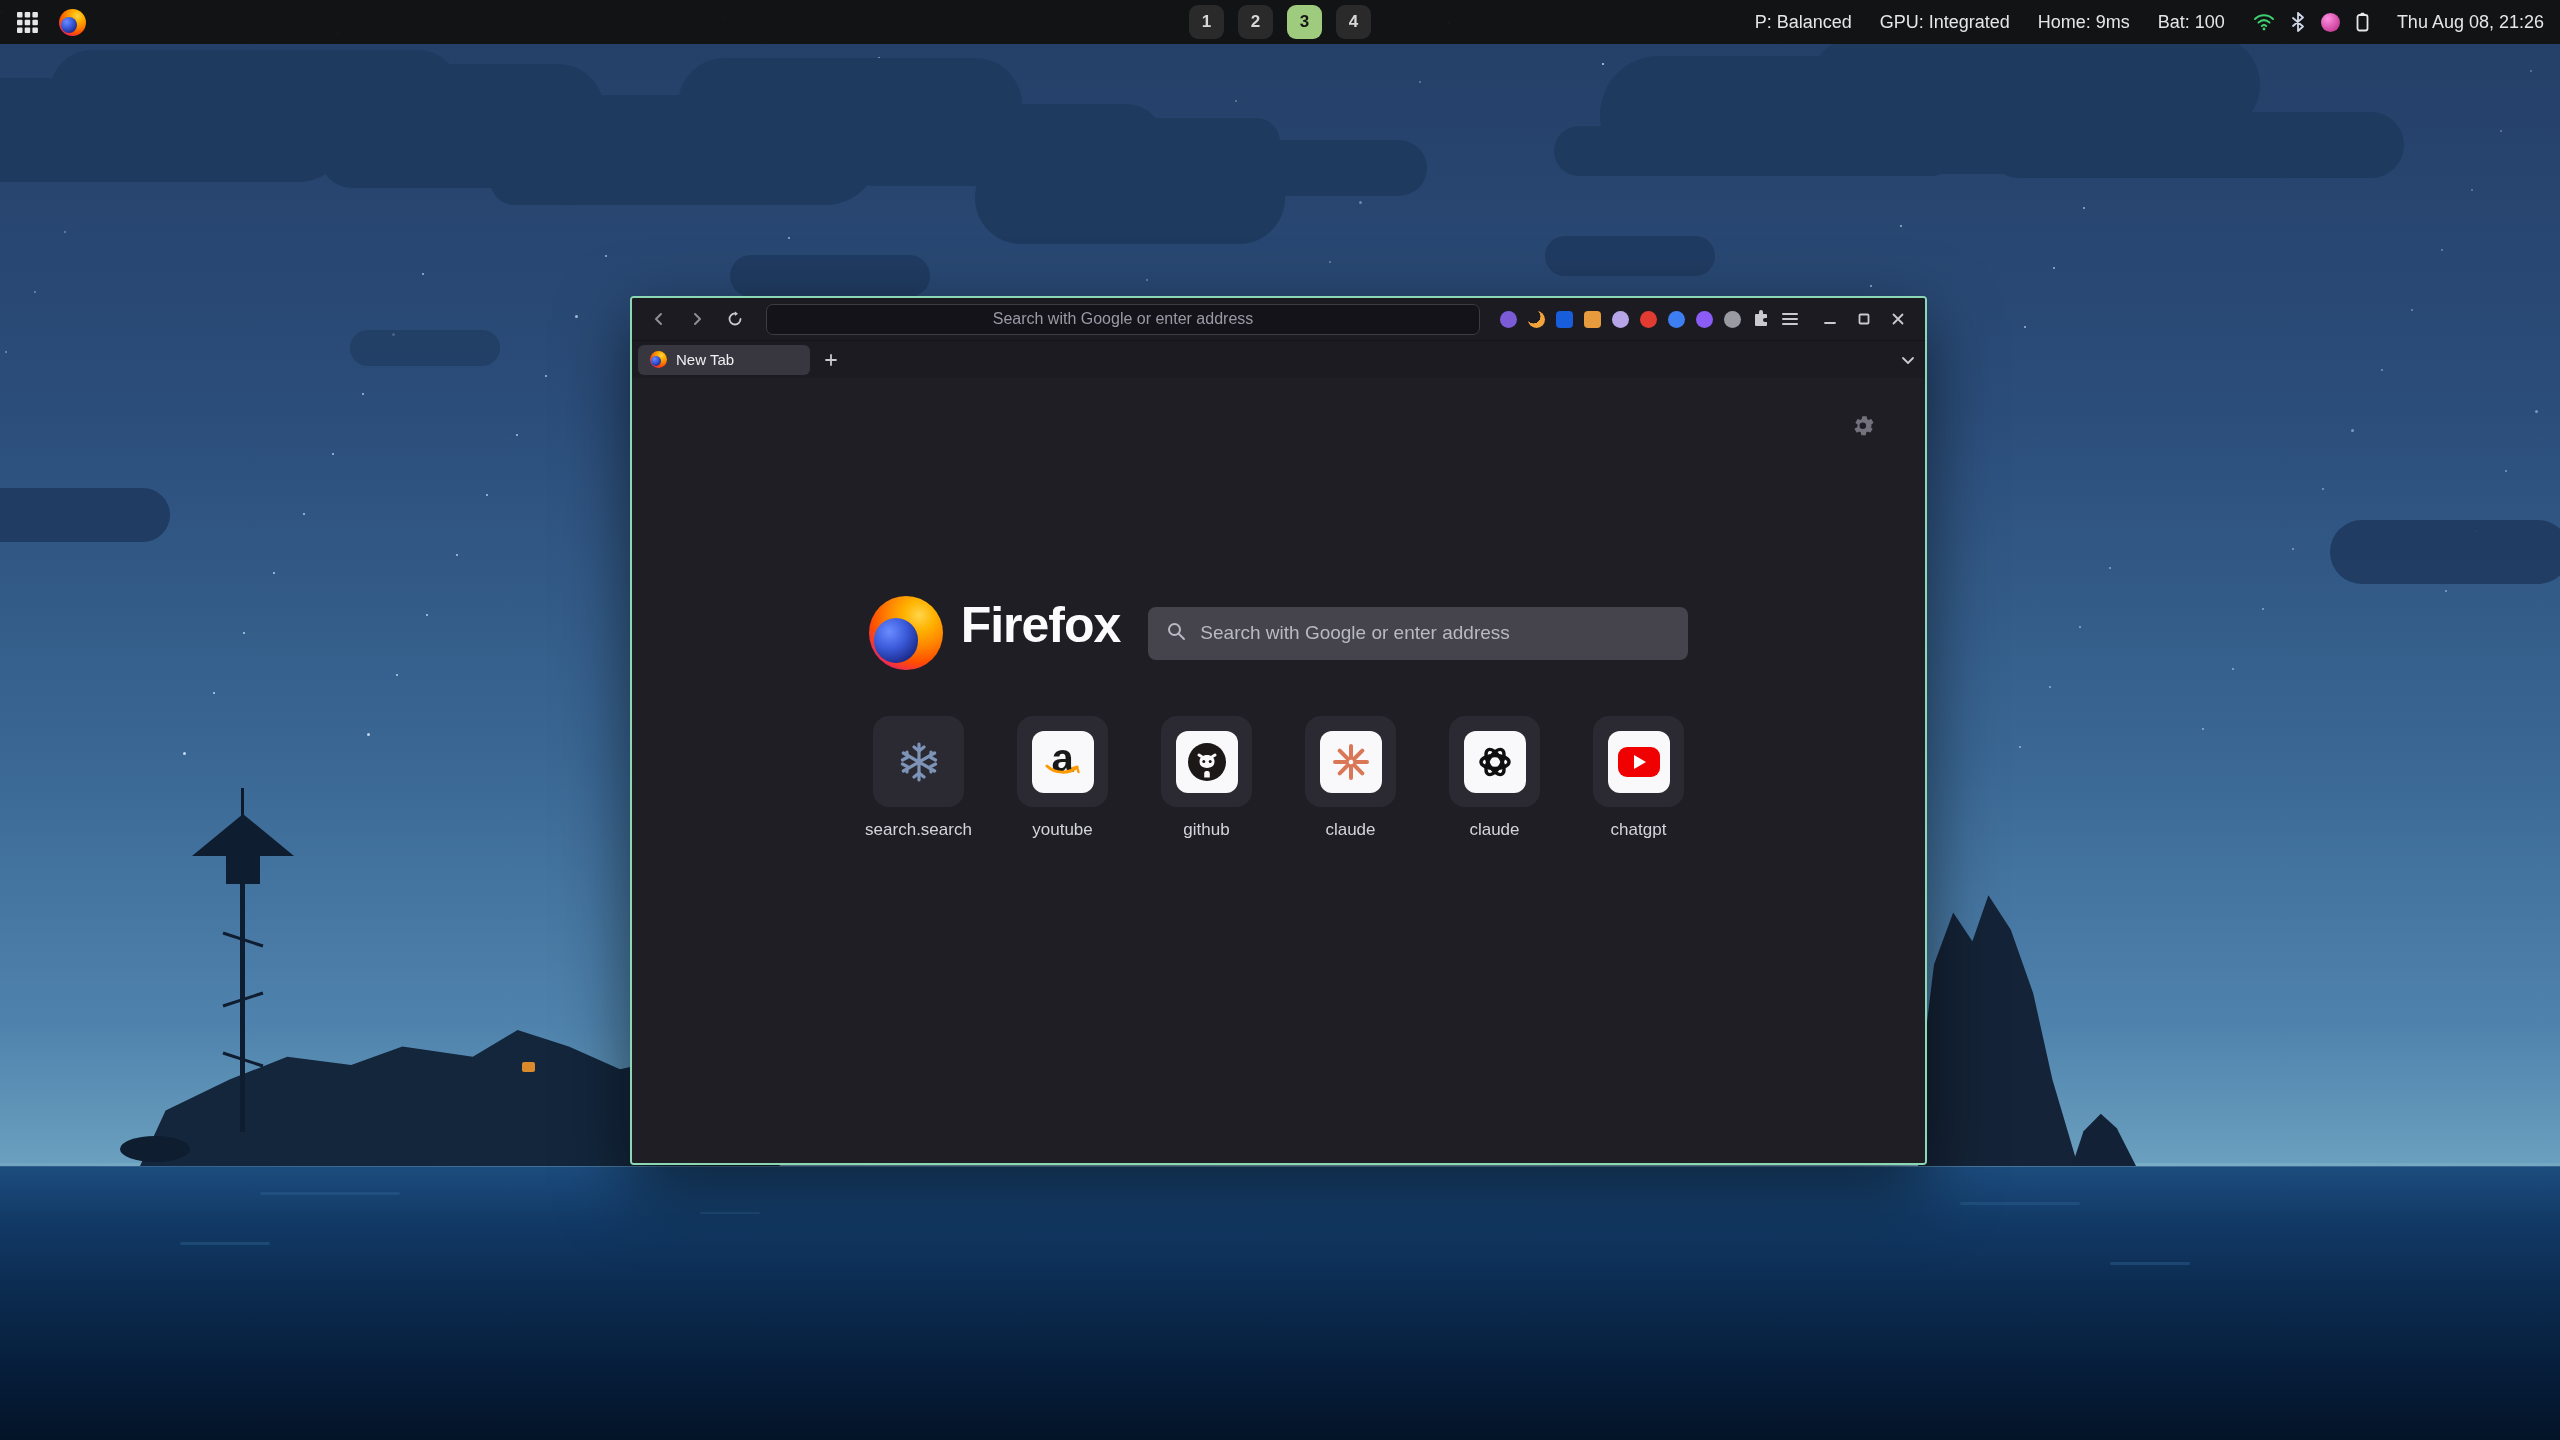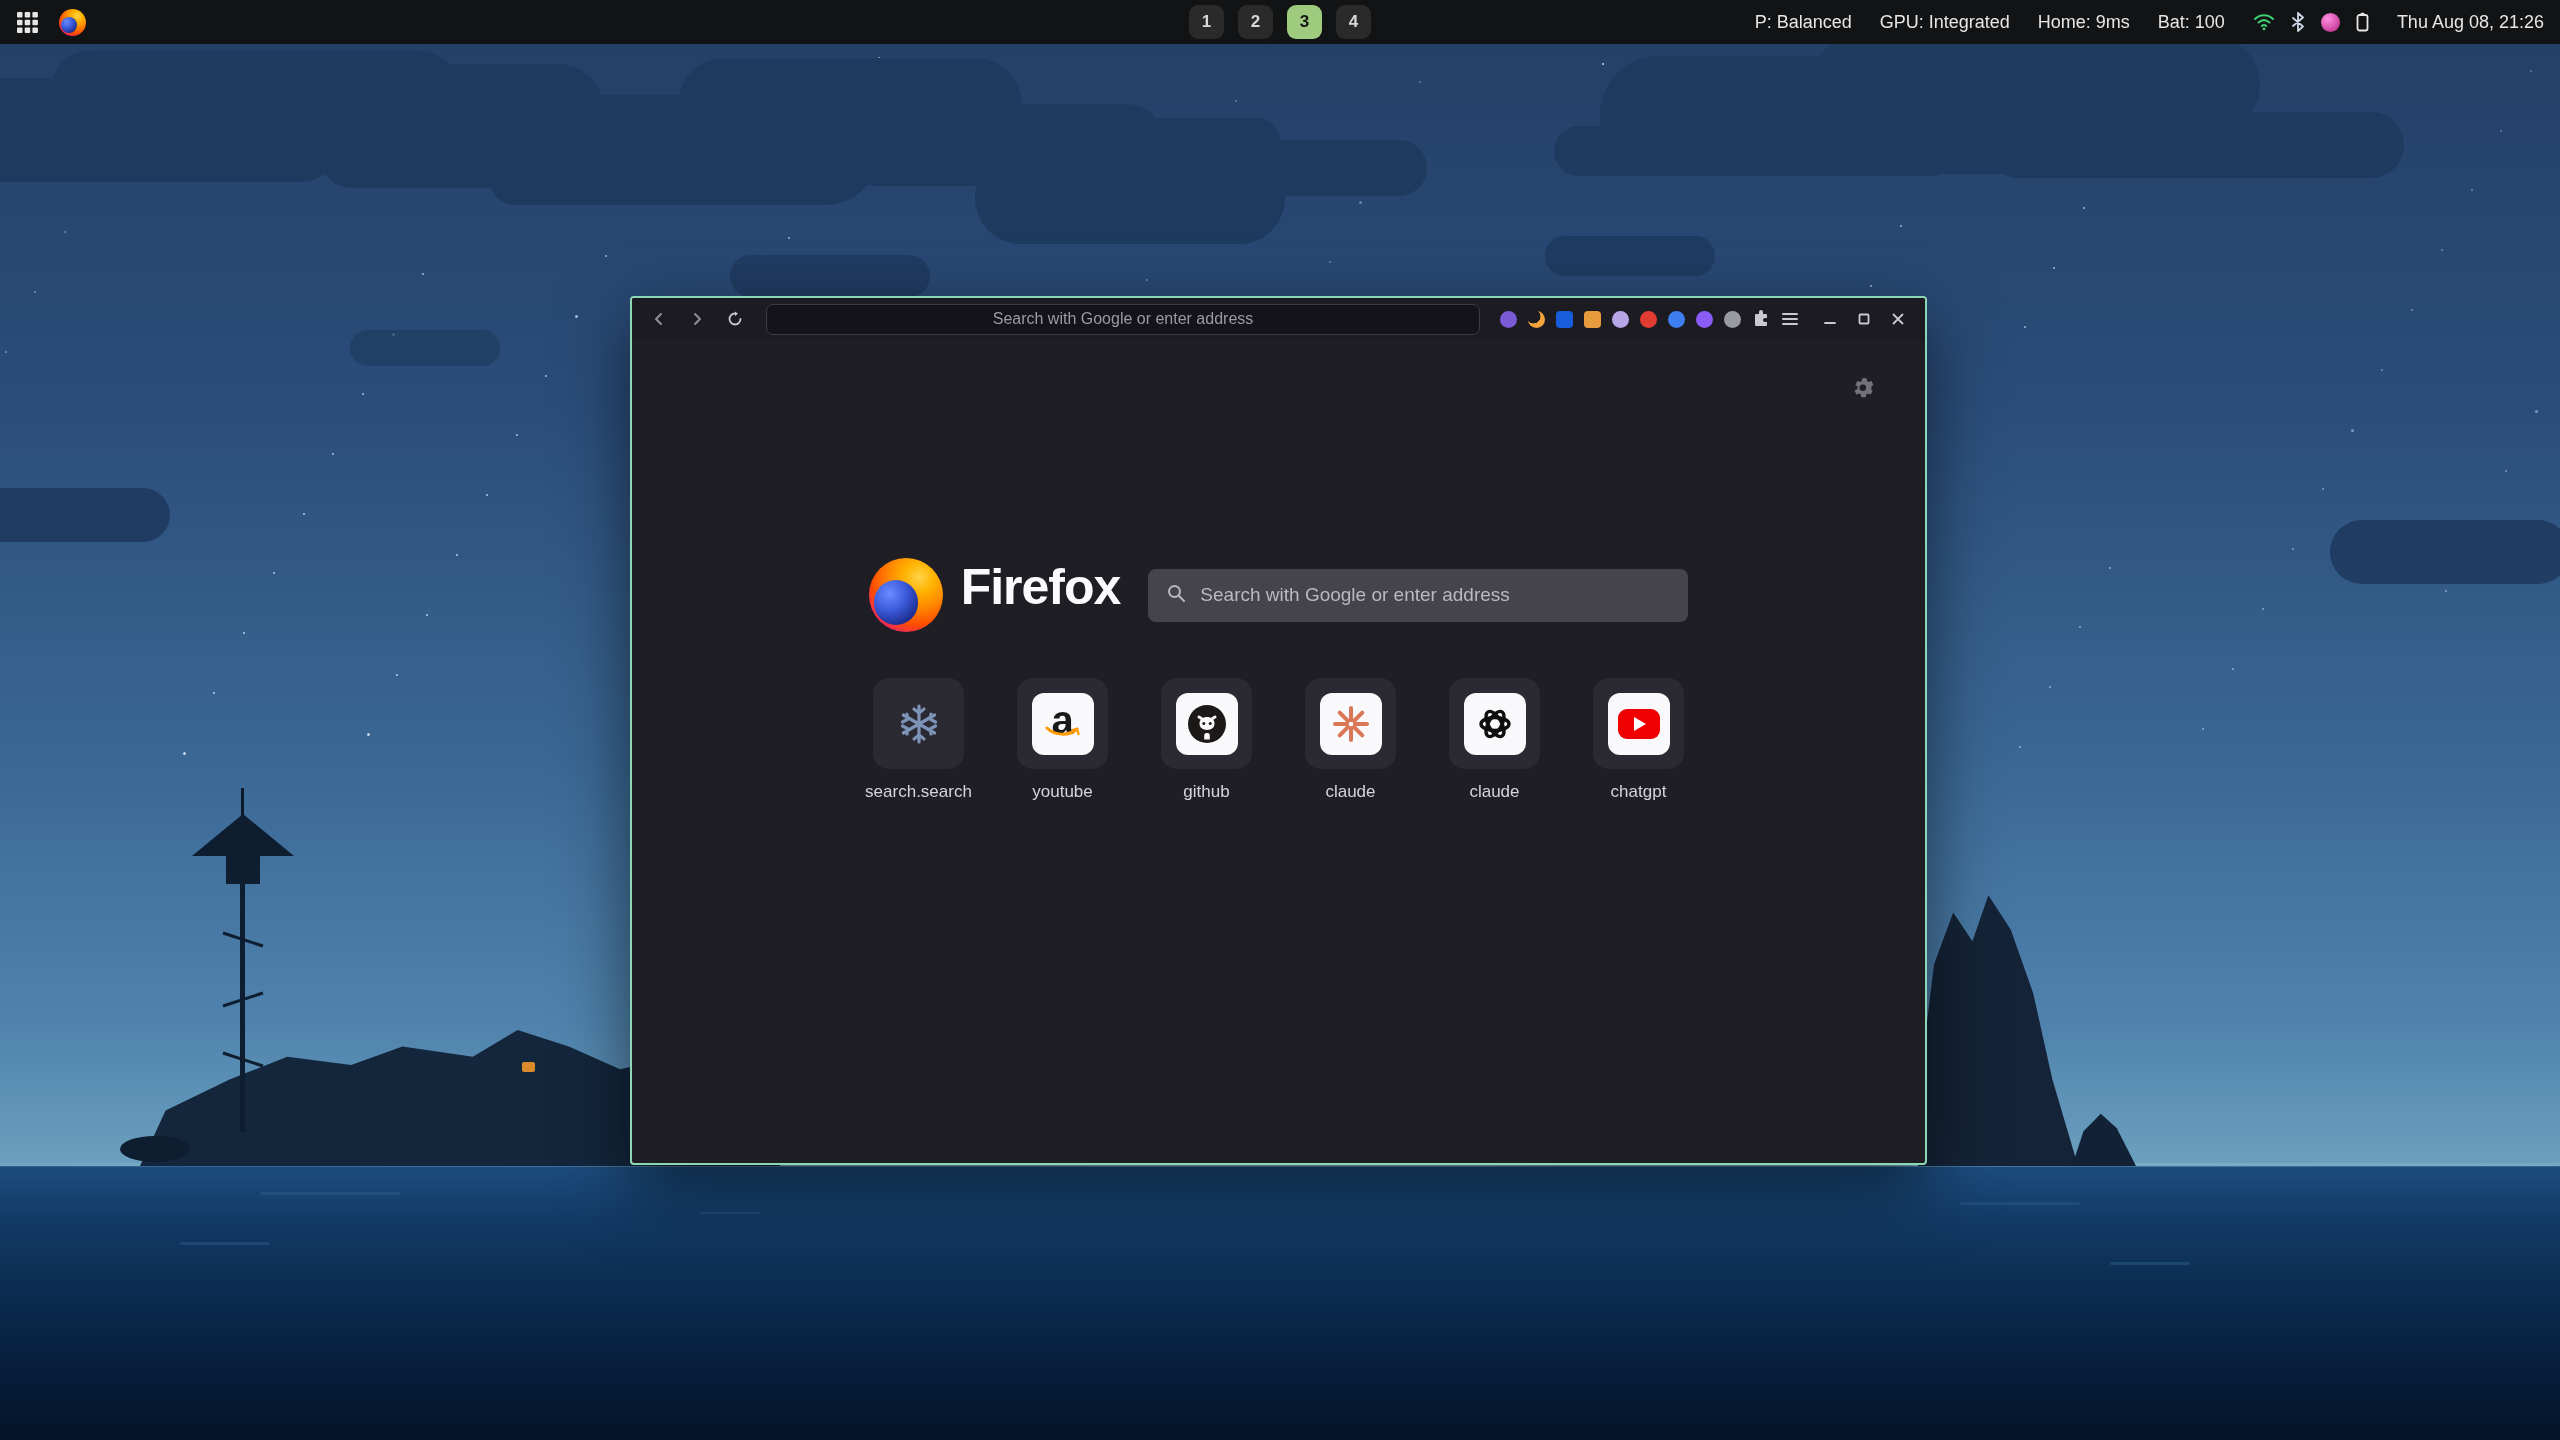--- a/index.html
+++ b/index.html
@@ -376,20 +376,36 @@
           </svg>
       </span>
       <span style="display:flex;">
         <svg width="14" height="14" viewBox="0 0 14 14" stroke="#c9c9cf" stroke-width="1.8" stroke-linecap="round">
             <path d="M2.5 2.5 L11.5 11.5 M11.5 2.5 L2.5 11.5"></path>
           </svg>
       </span>
     </span>
   </div>
 
+  <div class="tabbar">
+    <div class="tab">
+      <span class="ff-logo" style="width:17px;height:17px;"></span>
+      <span>New Tab</span>
+    </div>
+    <div class="tab-plus">
+      <svg width="14" height="14" viewBox="0 0 14 14" stroke="#c9c9cf" stroke-width="1.8" stroke-linecap="round">
+          <path d="M7 2 V12 M2 7 H12"></path>
+        </svg>
+    </div>
+    <div class="tab-chevron">
+      <svg width="14" height="10" viewBox="0 0 14 10" fill="none" stroke="#c9c9cf" stroke-width="1.8" stroke-linecap="round" stroke-linejoin="round">
+          <path d="M2 3 L7 8 L12 3"></path>
+        </svg>
+    </div>
+  </div>
 
   <div class="content">
     <span class="gear">
       <svg width="22" height="22" viewBox="0 0 24 24">
         <path fill="#8f8f99" d="M21.3 13.4c.1-.5.1-.9.1-1.4s0-.9-.1-1.4l2.1-1.6c.2-.2.3-.5.1-.7l-2-3.4c-.1-.2-.4-.3-.6-.2l-2.5 1c-.5-.4-1.1-.7-1.7-1l-.4-2.6c0-.3-.3-.5-.5-.5h-4c-.2 0-.5.2-.5.5l-.4 2.6c-.6.3-1.2.6-1.7 1l-2.5-1c-.2-.1-.5 0-.6.2l-2 3.4c-.2.2-.1.5.1.7l2.1 1.6c-.1.5-.1.9-.1 1.4s0 .9.1 1.4L3.2 15c-.2.2-.3.5-.1.7l2 3.4c.1.2.4.3.6.2l2.5-1c.5.4 1.1.7 1.7 1l.4 2.6c0 .3.3.5.5.5h4c.2 0 .5-.2.5-.5l.4-2.6c.6-.3 1.2-.6 1.7-1l2.5 1c.2.1.5 0 .6-.2l2-3.4c.2-.2.1-.5-.1-.7l-2.1-1.6z" transform="translate(-1.3,-1.3)"></path>
         <circle cx="10.7" cy="10.7" r="3.6" fill="#1f1e25"></circle>
       </svg>
     </span>
 
     <div class="hero">

